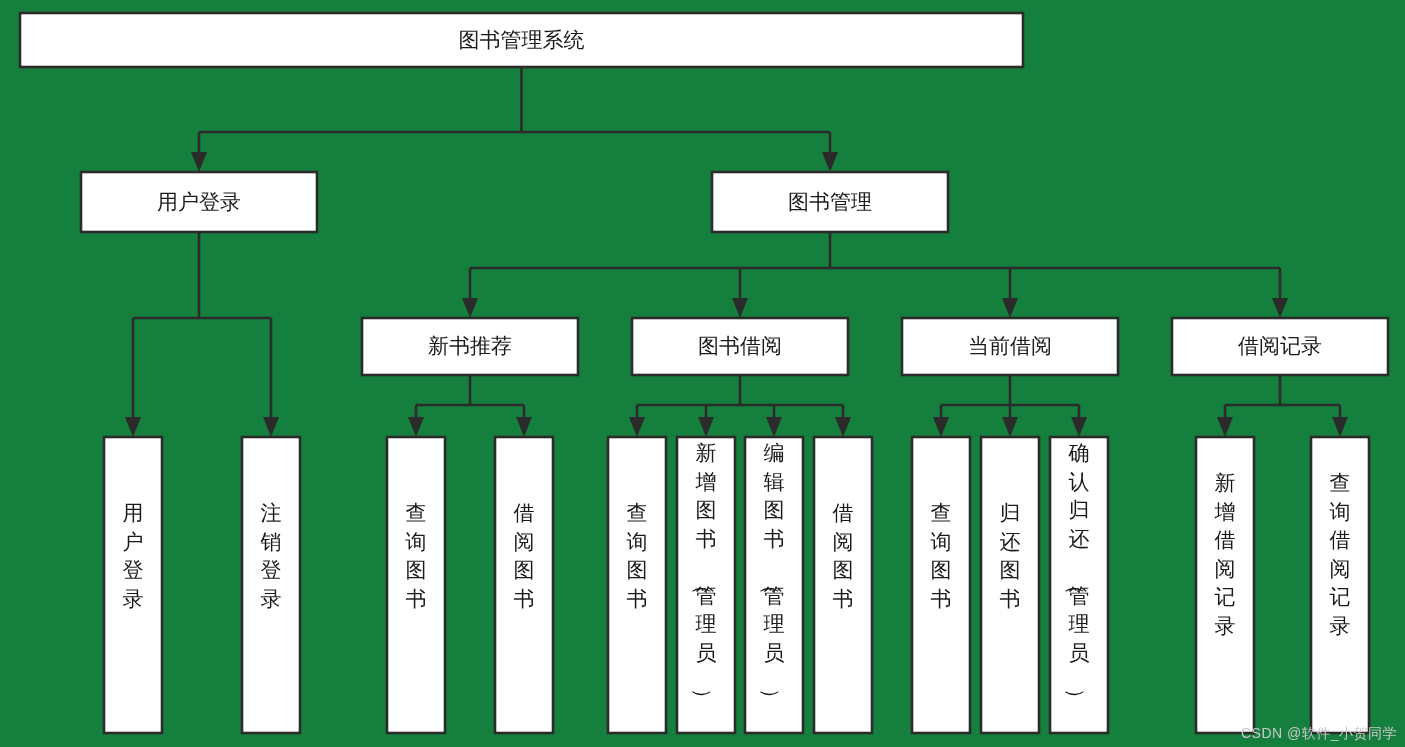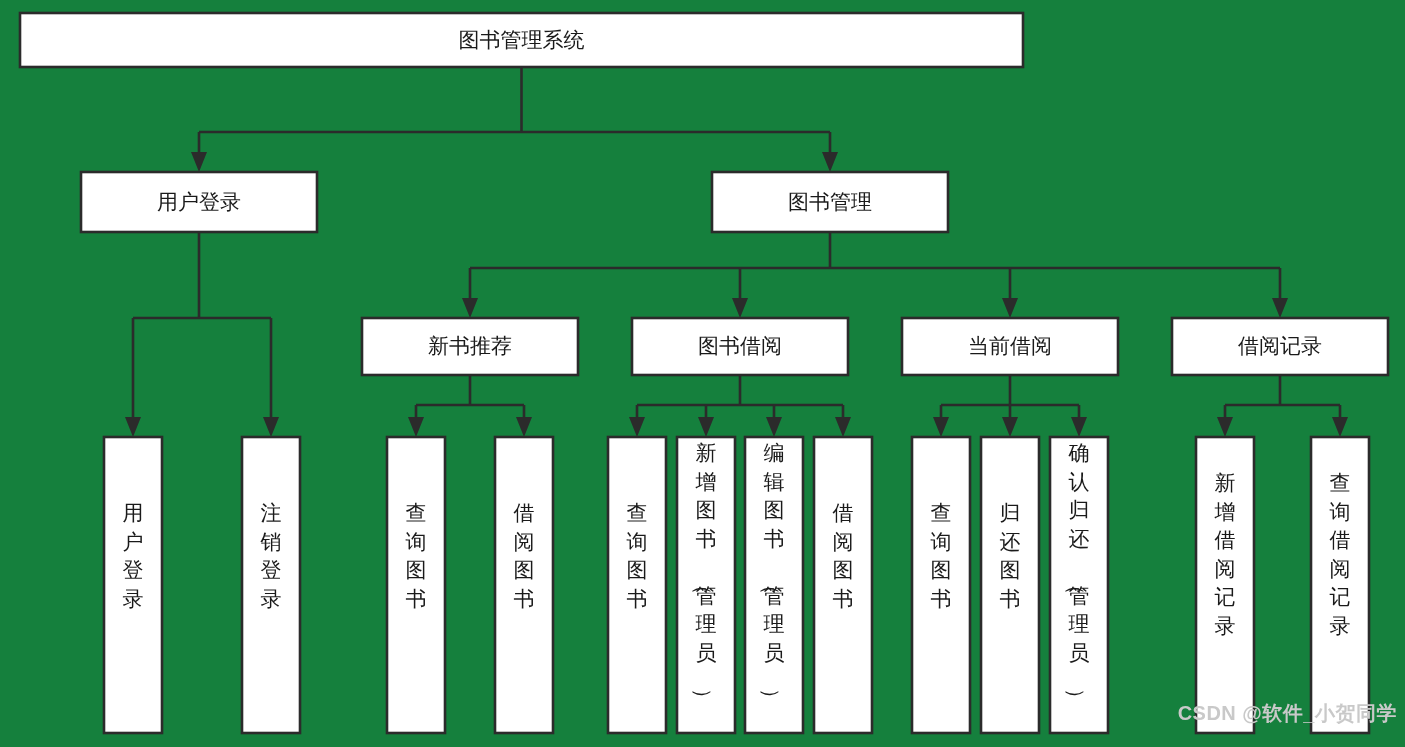--- a/index.html
+++ b/index.html
@@ -20,28 +20,27 @@
     dominant-baseline:middle;
   }
   .vlabel{
     fill:#1a1a1a;
     font-family:"Liberation Sans","DejaVu Sans",sans-serif;
     font-size:21px;
     text-anchor:middle;
   }
   .watermark{
     position:absolute;
-    right:8px;bottom:20px;
-    font-family:"Liberation Sans","DejaVu Sans",sans-serif;
-    font-size:20px;
+    right:8px;bottom:4px;
+    font-family:"Liberation Sans","DejaVu Sans",sans-serif;
+    font-size:14px;
     color:#c9c9c9;
     letter-spacing:0.5px;
     white-space:nowrap;
     user-select:none;
-    font-weight:bold;
   }
 </style>
 </head>
 <body>
 
 <div id="stage">
 
   <svg id="diagram" viewBox="0 0 1405 747">
 
     <g>

